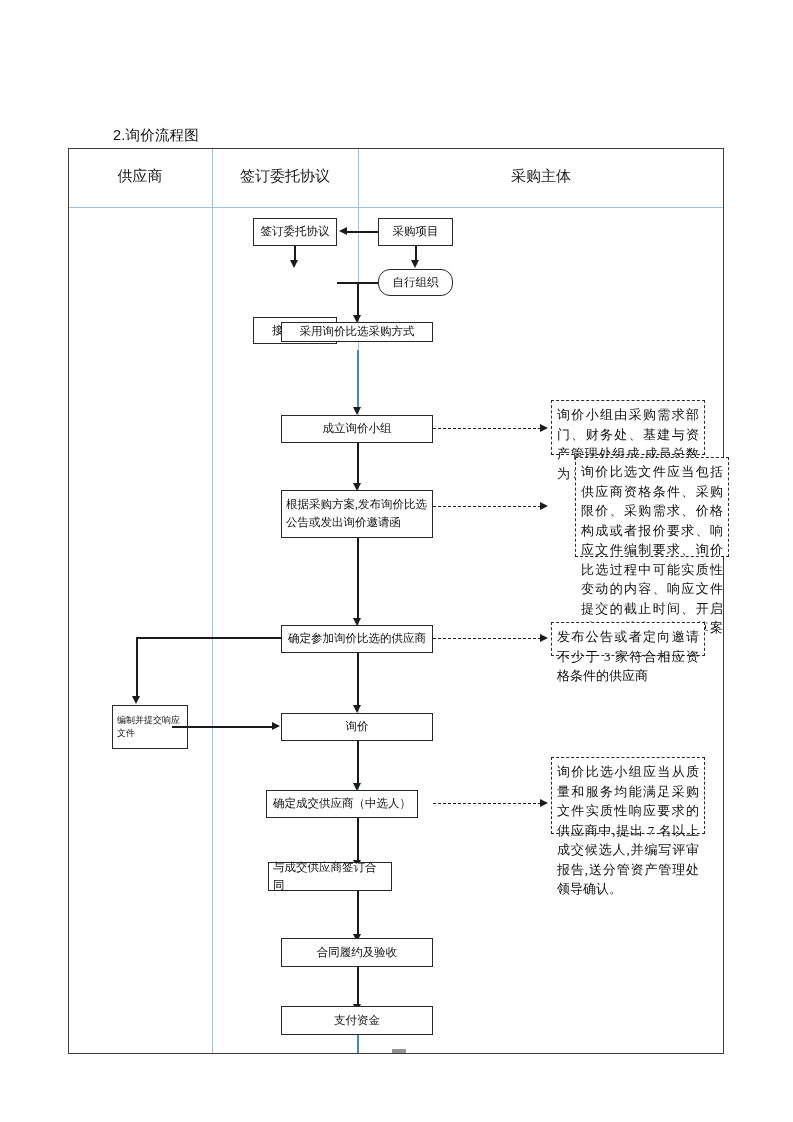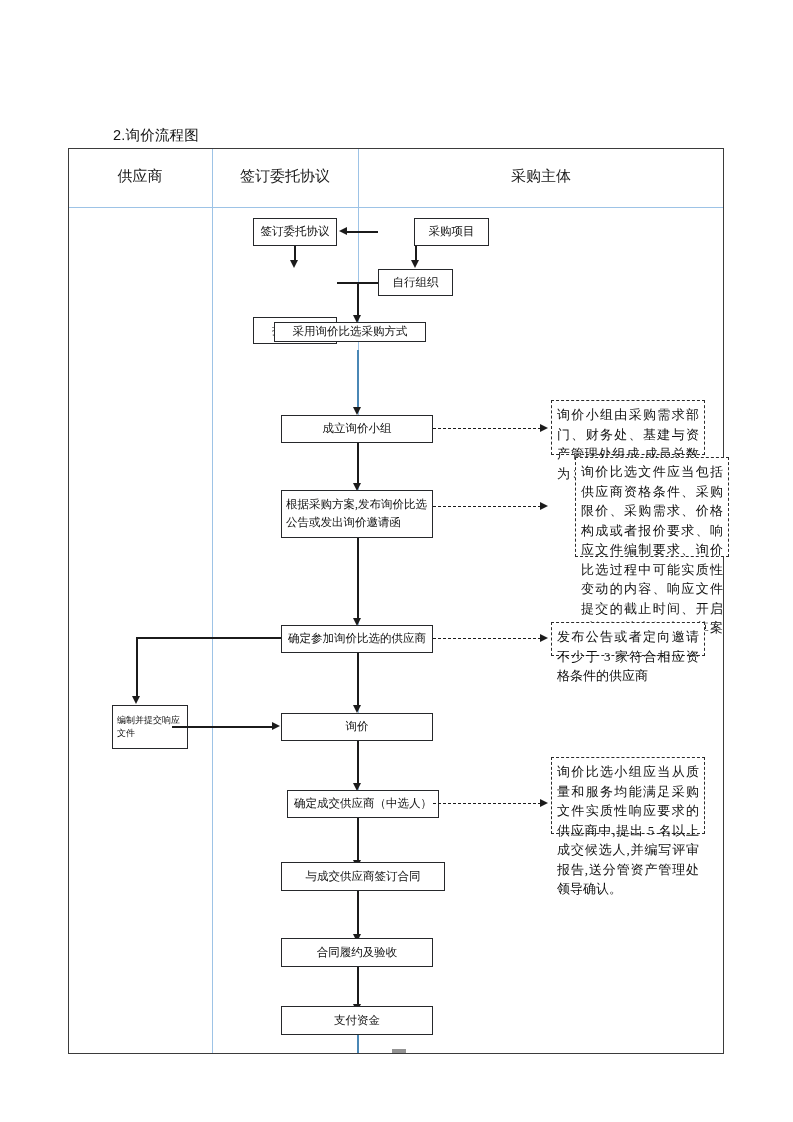--- a/index.html
+++ b/index.html
@@ -168,40 +168,40 @@
   <div class="lane-div a"></div>
   <div class="lane-div b"></div>
   <div class="lane-hr"></div>
 
   <div class="lane-head h1">供应商</div>
   <div class="lane-head h2">签订委托协议</div>
   <div class="lane-head h3">采购主体</div>
 
   <div class="box" style="left:253px; top:218px; width:84px; height:28px;">签订委托协议</div>
 
-  <div class="box" style="left:378px; top:218px; width:75px; height:28px;margin-left:36px;">采购项目</div>
+  <div class="box" style="left:378px; top:218px; width:75px; height:28px;">采购项目</div>
 
   <div class="hline" style="left:347px; top:231px; width:31px;"></div>
   <div class="arrow-l" style="left:339px; top:227px;"></div>
 
   <div class="box" style="left:253px; top:269px; width:84px; height:27px;margin-top:48px;">接受委托</div>
 
-  <div class="box" style="left:378px; top:269px; width:75px; height:27px;">自行组织</div>
+  <div class="box" style="left:378px; top:269px; width:75px; height:27px;border-radius:12px;">自行组织</div>
 
   <div class="vline" style="left:294px; top:246px; height:15px;"></div>
   <div class="arrow-d" style="left:290px; top:260px;"></div>
 
   <div class="vline" style="left:415px; top:246px; height:15px;"></div>
   <div class="arrow-d" style="left:411px; top:260px;"></div>
 
   <div class="hline" style="left:337px; top:282px; width:41px;"></div>
   <div class="vline" style="left:357px; top:282px; height:35px;"></div>
   <div class="arrow-d" style="left:353px; top:315px;"></div>
 
-  <div class="box" style="left:274px; top:322px; width:152px; height:20px;">采用询价比选采购方式</div>
+  <div class="box" style="left:281px; top:322px; width:152px; height:20px;">采用询价比选采购方式</div>
 
   <div class="vline accent" style="left:357px; top:350px; height:59px;"></div>
   <div class="arrow-d" style="left:353px; top:407px;"></div>
 
   <div class="box" style="left:281px; top:415px; width:152px; height:28px;">成立询价小组</div>
 
   <div class="dash-h" style="left:433px; top:428px; width:108px;"></div>
   <div class="arrow-r" style="left:540px; top:424px;"></div>
 
   <div class="note" style="left:551px; top:400px; width:154px; height:55px;">询价小组由采购需求部门、财务处、基建与资产管理处组成,成员总数为 3 人以上单数。</div>
@@ -236,31 +236,31 @@
   <div class="box" style="left:96px; top:705px; width:76px; height:44px; line-height:1.5; font-size:9px;margin-left:16px;">编制并提交响应文件</div>
 
   <div class="hline" style="left:172px; top:726px; width:101px;"></div>
   <div class="arrow-r" style="left:272px; top:722px;"></div>
 
   <div class="box" style="left:281px; top:713px; width:152px; height:28px;">询价</div>
 
   <div class="vline" style="left:357px; top:741px; height:44px;"></div>
   <div class="arrow-d" style="left:353px; top:783px;"></div>
 
-  <div class="box" style="left:287px; top:790px; width:152px; height:28px;">确定成交供应商（中选人）</div>
+  <div class="box" style="left:266px; top:790px; width:152px; height:28px;">确定成交供应商（中选人）</div>
 
   <div class="dash-h" style="left:433px; top:803px; width:108px;"></div>
   <div class="arrow-r" style="left:540px; top:799px;"></div>
 
-  <div class="note" style="left:551px; top:757px; width:154px; height:77px;">询价比选小组应当从质量和服务均能满足采购文件实质性响应要求的供应商中,提出 5 名以上成交候选人,并编写评审报告,送分管资产管理处领导确认。</div>
+  <div class="note" style="left:551px; top:757px; width:154px; height:77px;">询价比选小组应当从质量和服务均能满足采购文件实质性响应要求的供应商中,提出 7 名以上成交候选人,并编写评审报告,送分管资产管理处领导确认。</div>
 
   <div class="vline" style="left:357px; top:818px; height:44px;"></div>
   <div class="arrow-d" style="left:353px; top:860px;"></div>
 
-  <div class="box" style="left:281px; top:862px; width:164px; height:29px;">与成交供应商签订合同</div>
+  <div class="box" style="left:268px; top:862px; width:124px; height:29px;">与成交供应商签订合同</div>
 
   <div class="vline" style="left:357px; top:891px; height:45px;"></div>
   <div class="arrow-d" style="left:353px; top:934px;"></div>
 
   <div class="box" style="left:281px; top:938px; width:152px; height:29px;">合同履约及验收</div>
 
   <div class="vline" style="left:357px; top:967px; height:39px;"></div>
   <div class="arrow-d" style="left:353px; top:1004px;"></div>
 
   <div class="box" style="left:281px; top:1006px; width:152px; height:29px;">支付资金</div>

